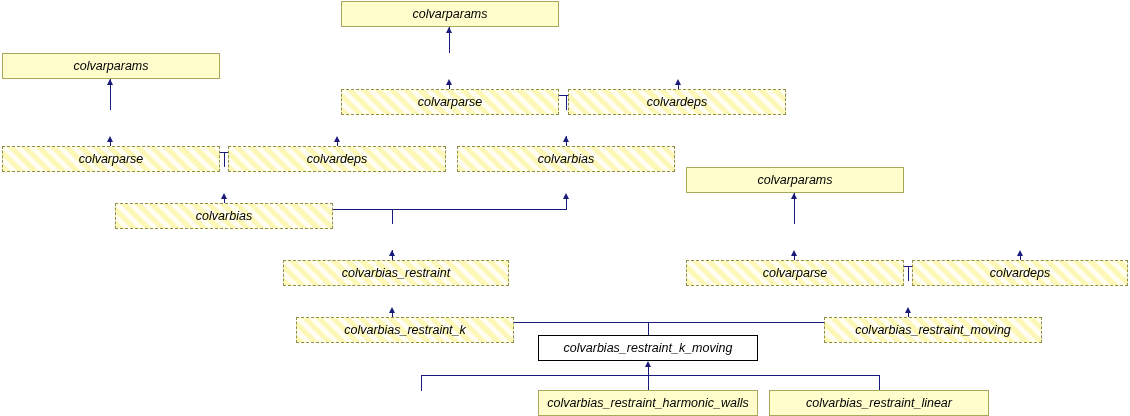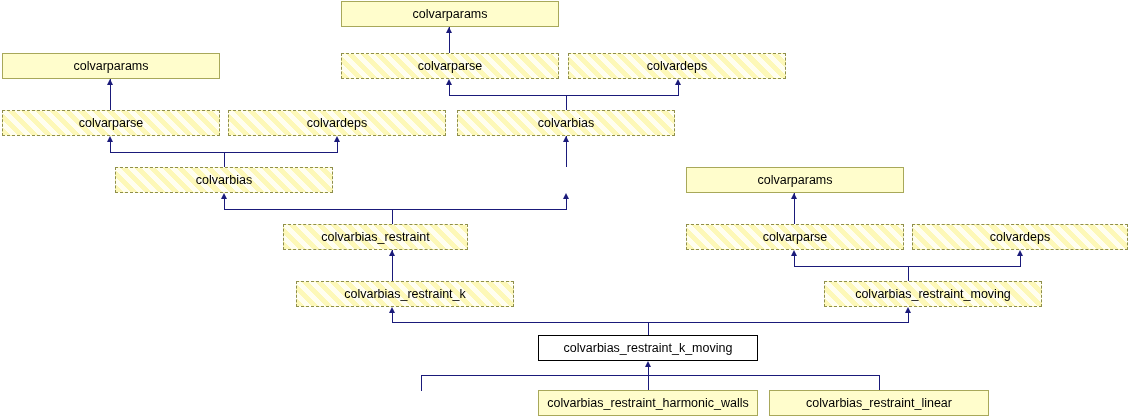--- a/index.html
+++ b/index.html
@@ -44,25 +44,27 @@
   .node.hatched {
     border: 1px dashed #8f8f4a;
     background-color: #fffde7;
     background-image: repeating-linear-gradient(
       45deg,
       #fdf8b8 0px,
       #fdf8b8 5px,
       #fffef0 5px,
       #fffef0 10px
     );
+    margin-top: 36px;
   }
   .node .label {
     position: relative;
     z-index: 2;
     padding: 0 2px;
+    font-style: italic;
   }
   
   .edge {
     position: absolute;
     background: #1a1a7a;
   }
   .edge.v { width: 1px; }
   .edge.h { height: 1px; }
   
   .arrow-up {
@@ -144,21 +146,21 @@
     </div>
     <div class="node hatched" style="left: 457px; top: 110px; width: 218px; height: 26px;">
       <span class="label">colvarbias</span>
     </div>
     <div class="node hatched" style="left: 115px; top: 167px; width: 218px; height: 26px;">
       <span class="label">colvarbias</span>
     </div>
     <div class="node solid" style="left: 686px; top: 167px; width: 218px; height: 26px;">
       <span class="label">colvarparams</span>
     </div>
-    <div class="node hatched" style="left: 283px; top: 224px; width: 185px; height: 26px;">
+    <div class="node hatched" style="left: 283px; top: 224px; width: 226px; height: 26px;">
       <span class="label">colvarbias_restraint</span>
     </div>
     <div class="node hatched" style="left: 686px; top: 224px; width: 218px; height: 26px;">
       <span class="label">colvarparse</span>
     </div>
     <div class="node hatched" style="left: 912px; top: 224px; width: 216px; height: 26px;">
       <span class="label">colvardeps</span>
     </div>
     <div class="node hatched" style="left: 296px; top: 281px; width: 218px; height: 26px;">
       <span class="label">colvarbias_restraint_k</span>

